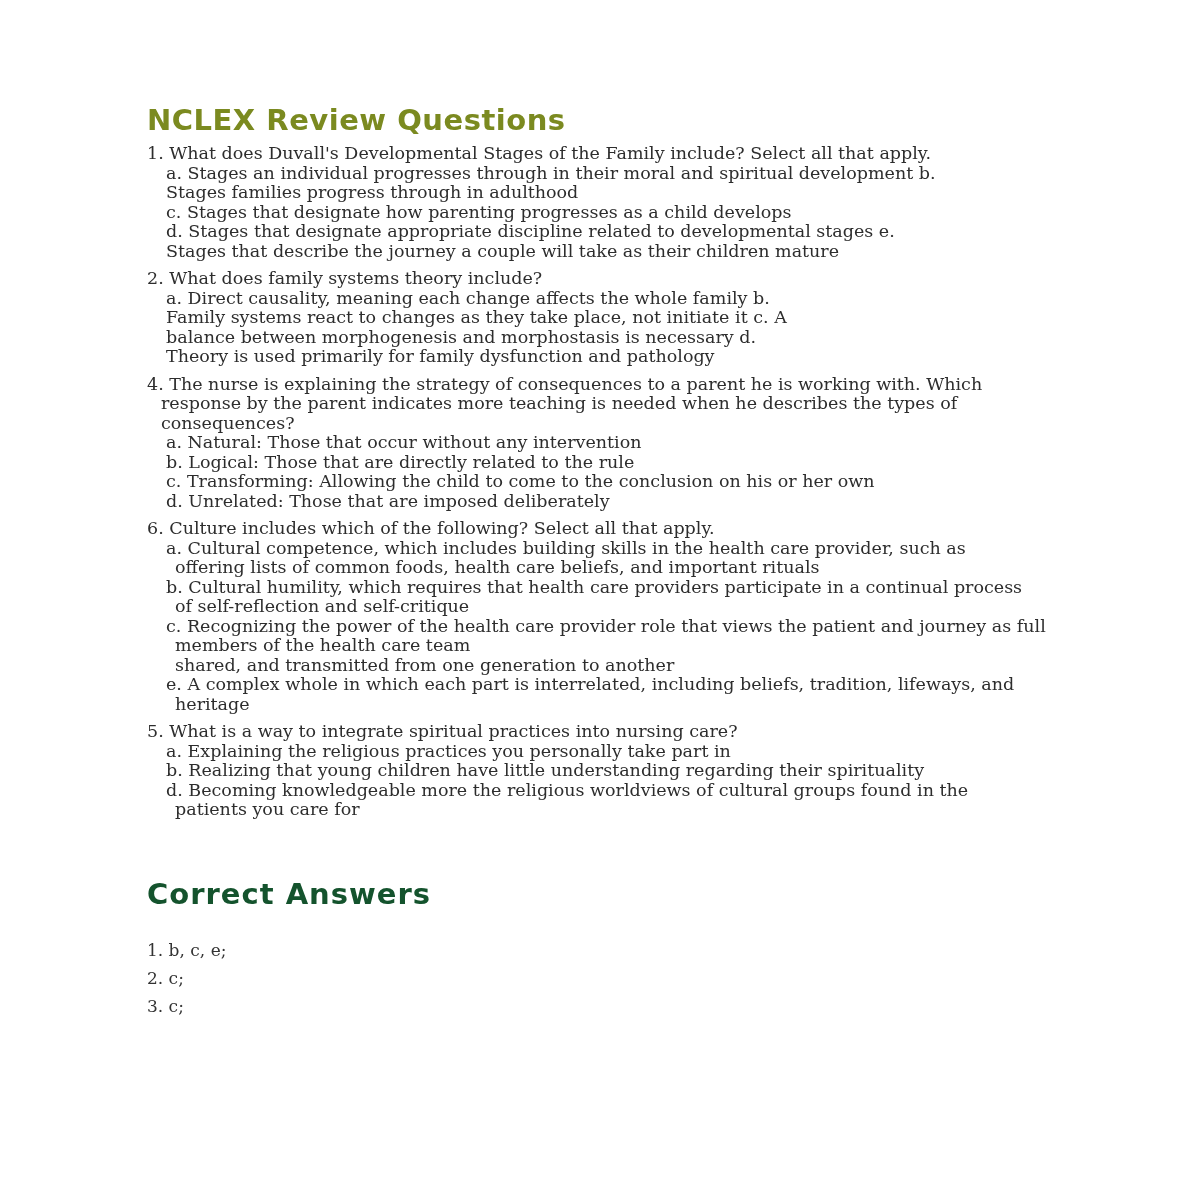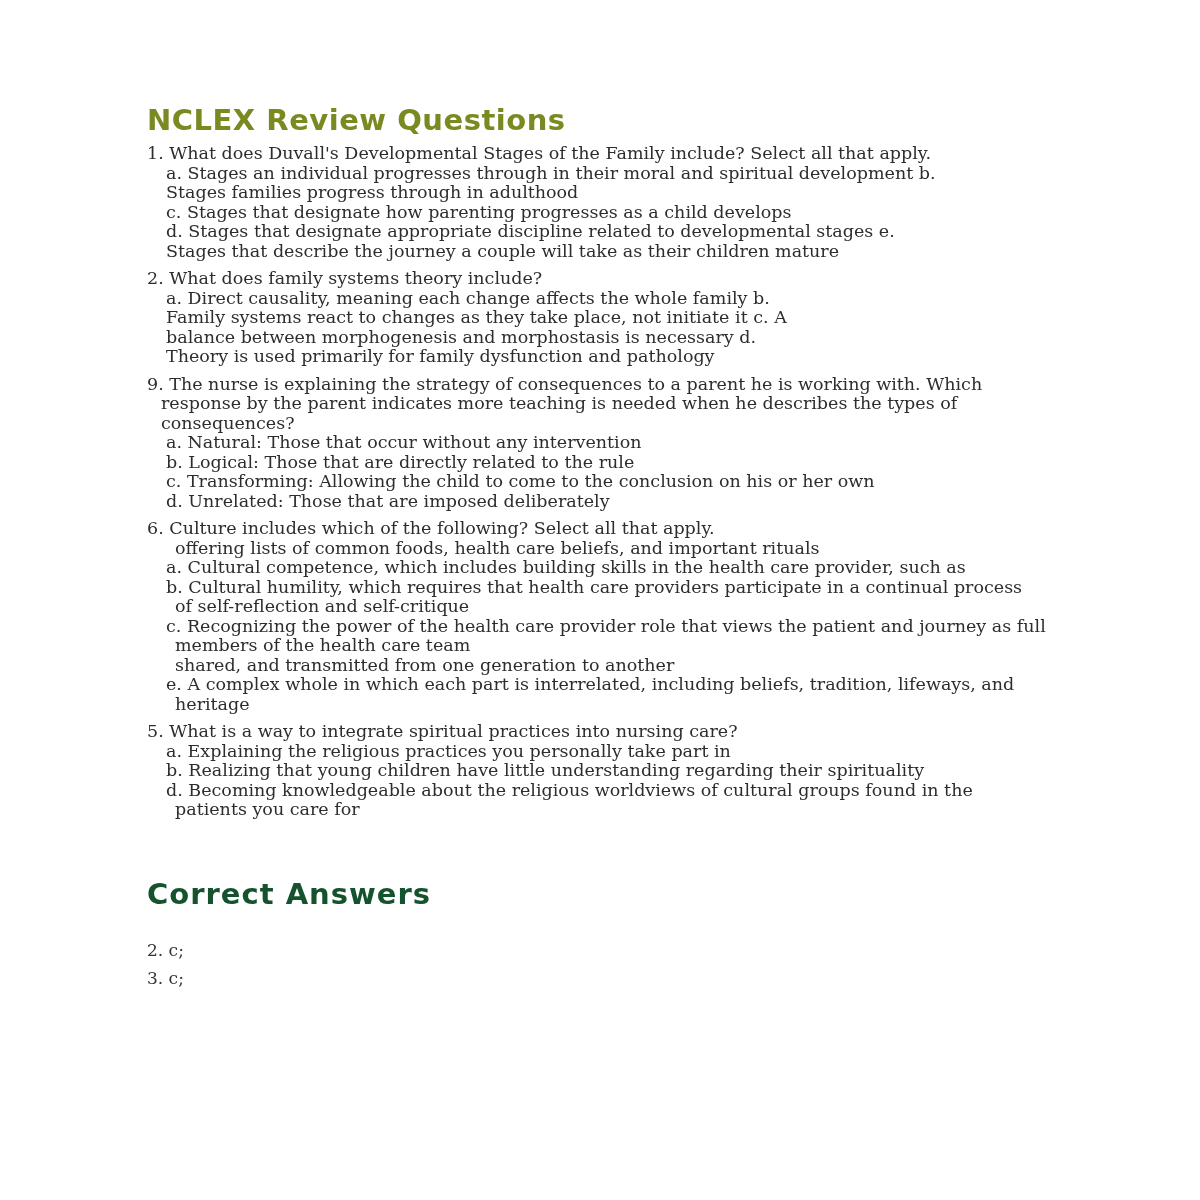--- a/index.html
+++ b/index.html
@@ -79,48 +79,49 @@
         <div class="line ind-2">Stages that describe the journey a couple will take as their children mature</div>
       </div>
       <div class="question">
         <div class="line ind-0">2. What does family systems theory include?</div>
         <div class="line ind-2">a. Direct causality, meaning each change affects the whole family b.</div>
         <div class="line ind-2">Family systems react to changes as they take place, not initiate it c. A</div>
         <div class="line ind-2">balance between morphogenesis and morphostasis is necessary d.</div>
         <div class="line ind-2">Theory is used primarily for family dysfunction and pathology</div>
       </div>
       <div class="question">
-        <div class="line ind-0">9. The nurse is explaining the strategy of consequences to a parent he is working with. Which</div>
+        <div class="line ind-0">4. The nurse is explaining the strategy of consequences to a parent he is working with. Which</div>
         <div class="line ind-1">response by the parent indicates more teaching is needed when he describes the types of</div>
         <div class="line ind-1">consequences?</div>
         <div class="line ind-2">a. Natural: Those that occur without any intervention</div>
         <div class="line ind-2">b. Logical: Those that are directly related to the rule</div>
         <div class="line ind-2">c. Transforming: Allowing the child to come to the conclusion on his or her own</div>
         <div class="line ind-2">d. Unrelated: Those that are imposed deliberately</div>
       </div>
       <div class="question">
         <div class="line ind-0">6. Culture includes which of the following? Select all that apply.</div>
+        <div class="line ind-2">a. Cultural competence, which includes building skills in the health care provider, such as</div>
         <div class="line ind-3">offering lists of common foods, health care beliefs, and important rituals</div>
-        <div class="line ind-2">a. Cultural competence, which includes building skills in the health care provider, such as</div>
         <div class="line ind-2">b. Cultural humility, which requires that health care providers participate in a continual process</div>
         <div class="line ind-3">of self-reflection and self-critique</div>
         <div class="line ind-2">c. Recognizing the power of the health care provider role that views the patient and journey as full</div>
         <div class="line ind-3">members of the health care team</div>
         <div class="line ind-3">shared, and transmitted from one generation to another</div>
         <div class="line ind-2">e. A complex whole in which each part is interrelated, including beliefs, tradition, lifeways, and</div>
         <div class="line ind-3">heritage</div>
       </div>
       <div class="question">
         <div class="line ind-0">5. What is a way to integrate spiritual practices into nursing care?</div>
         <div class="line ind-2">a. Explaining the religious practices you personally take part in</div>
         <div class="line ind-2">b. Realizing that young children have little understanding regarding their spirituality</div>
-        <div class="line ind-2">d. Becoming knowledgeable about the religious worldviews of cultural groups found in the</div>
+        <div class="line ind-2">d. Becoming knowledgeable more the religious worldviews of cultural groups found in the</div>
         <div class="line ind-3">patients you care for</div>
       </div>
     </div>
 
   <h2 class="answers-heading">Correct Answers</h2>
 
   <div id="answers">
+      <div class="answer">1. b, c, e;</div>
       <div class="answer">2. c;</div>
       <div class="answer">3. c;</div>
     </div>
 </div>
 
 </body></html>

